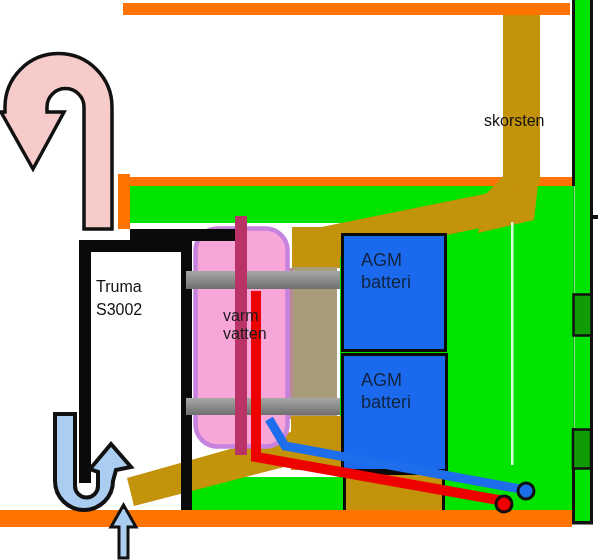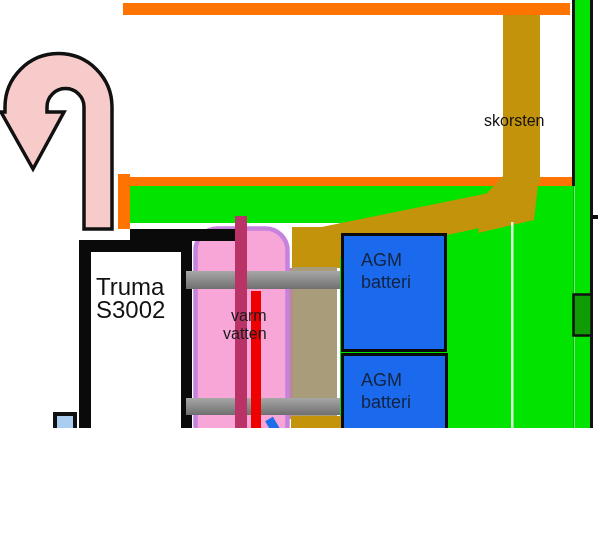--- a/index.html
+++ b/index.html
@@ -1,21 +1,21 @@
 <!DOCTYPE html>
 <html style="--orange: #ff7300; --green: #00e400; --green_dark: #0f9c05; --seam: #d9fcd9; --seam_dark: #00c000; --gold: #c3930b; --taupe: #a89c7a; --mauve: #b98a95; --tank_pink: #f8a6d8; --tank_border: #c583dd; --maroon: #b93366; --red: #ee0000; --pipe_blue: #1e6eec; --battery_blue: #1b69ec; --battery_text: #132440; --arrow_pink: #f8cbcb; --arrow_blue: #accdf2; --gray_light: #a7a7a7; --gray_dark: #6f6f6f; --black: #111111;"><head>
 <meta charset="utf-8">
 <style>
   html,body{margin:0;padding:0;background:#ffffff;}
-  #stage{position:relative;width:600px;height:428px;background:#fff;overflow:hidden;
+  #stage{position:relative;width:600px;height:560px;background:#fff;overflow:hidden;
          font-family:"Liberation Sans", sans-serif;}
   #stage svg{position:absolute;left:0;top:0;}
   .lbl{position:absolute;color:#1a1a1a;white-space:pre;}
-  .lbl-heater{left:96px;top:275px;font-size:24px;line-height:23px;color:#111;}
-  .lbl-hotwater{left:223px;top:307px;font-size:16px;line-height:17.5px;color:#1b1b1b;text-align:right;}
+  .lbl-heater{left:96px;top:275px;font-size:16px;line-height:23px;color:#111;}
+  .lbl-hotwater{left:223px;top:307px;font-size:16px;line-height:17.5px;color:#1b1b1b;}
   .lbl-chimney{left:484px;top:112px;font-size:16px;color:#111;}
   .lbl-batt1{left:361px;top:249px;font-size:18px;line-height:22px;color:var(--battery_text);}
   .lbl-batt2{left:361px;top:369px;font-size:18px;line-height:22px;color:var(--battery_text);}
 </style>
 </head>
 <body>
 
 <div id="stage">
   <svg width="600" height="560" viewBox="0 0 600 560">
     <defs>

